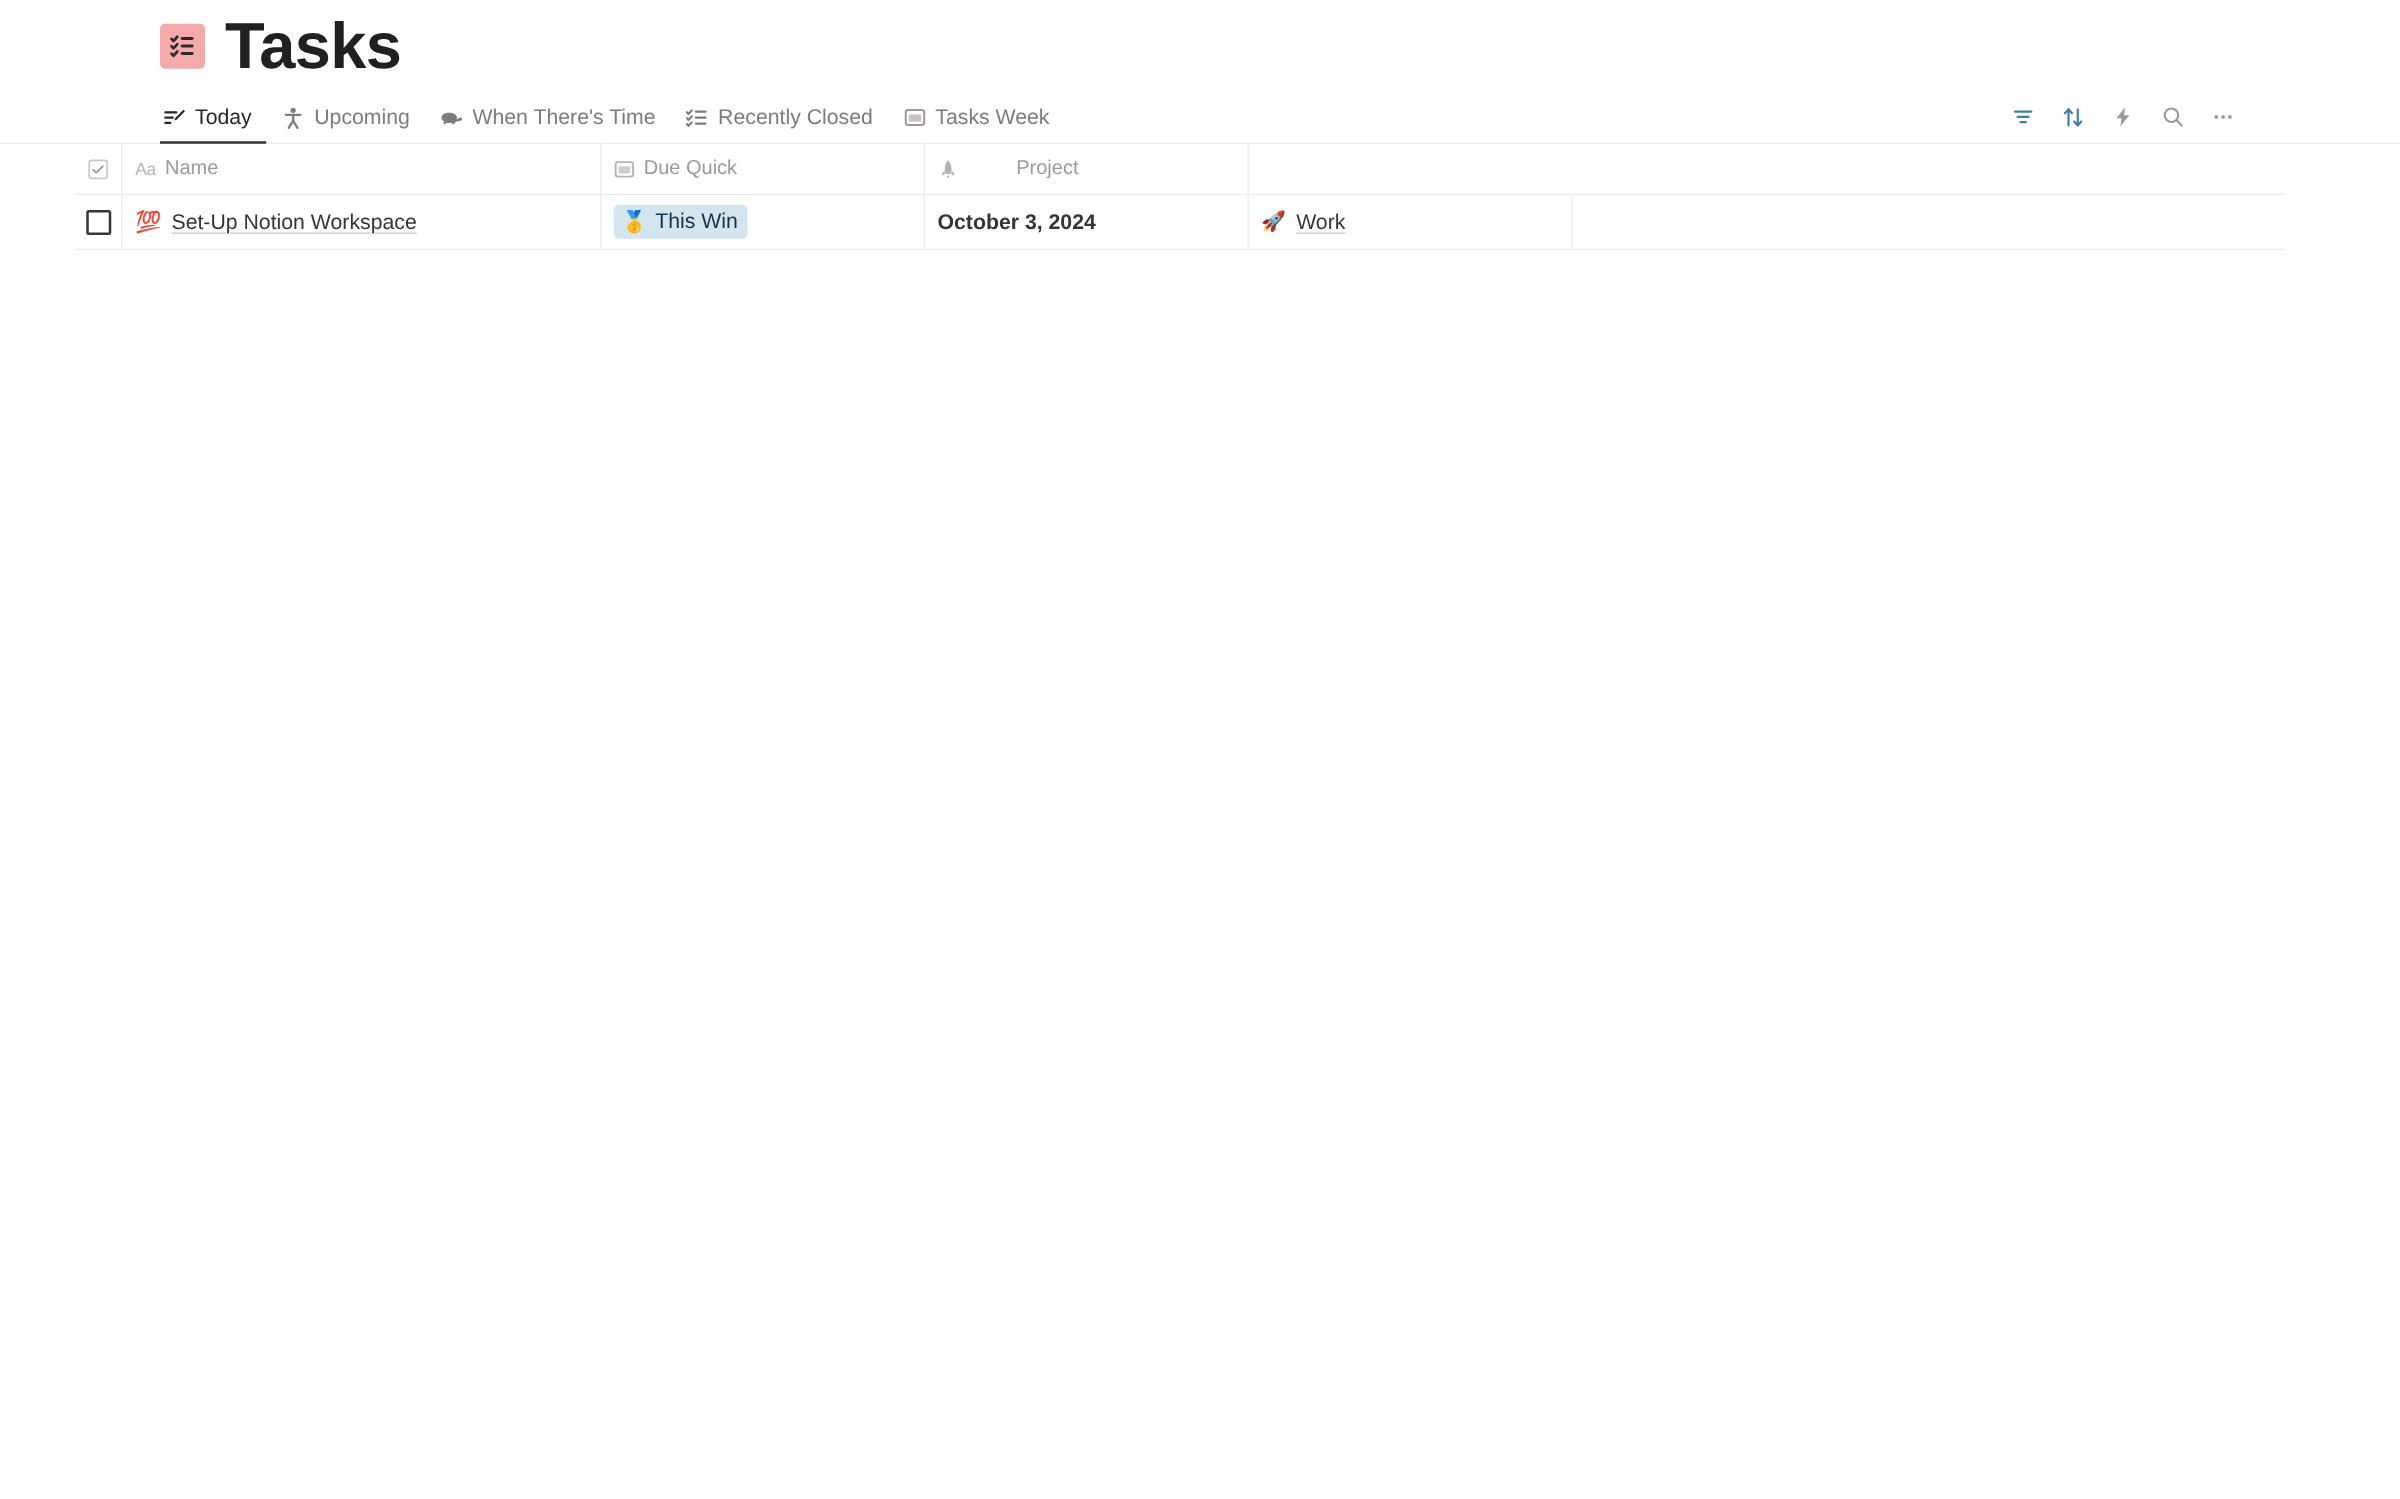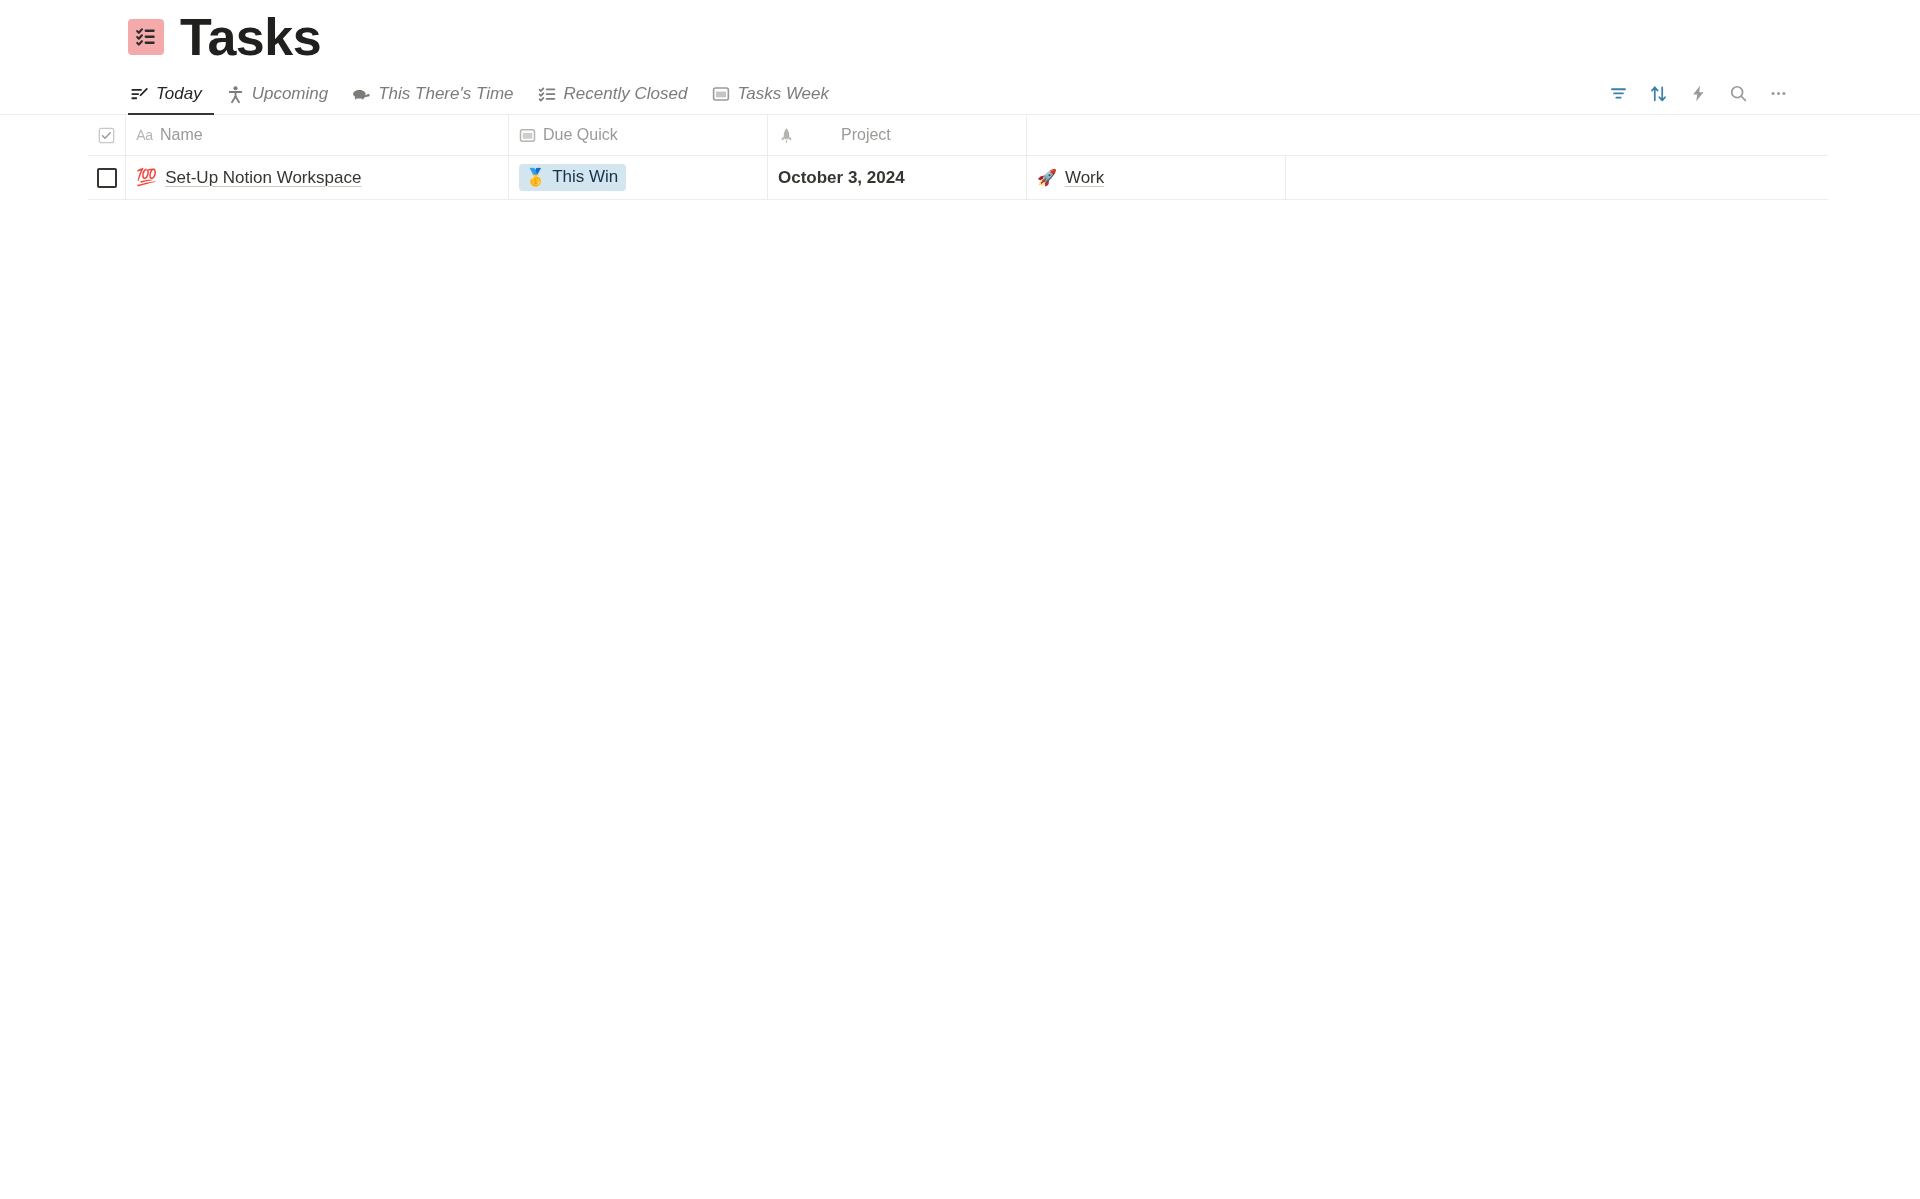--- a/index.html
+++ b/index.html
@@ -45,21 +45,20 @@
   }
 
   
   .tabbar {
     position: relative;
     display: flex;
     align-items: flex-end;
     height: 41px;
     padding: 0 128px 0 128px;
     border-bottom: 1px solid #ececeb;
-    font-style: italic;
   }
   .tabs {
     display: flex;
     align-items: flex-end;
     gap: 0px;
     height: 100%;
   }
   .tab {
     display: flex;
     align-items: center;
@@ -104,21 +103,21 @@
     display: flex;
     align-items: center;
     justify-content: center;
     border-radius: 4px;
     cursor: pointer;
   }
   .tool-btn svg { display: block; }
 
   
   .table-wrap {
-    padding: 0 92px 0 88px;
+    padding: 0 92px 0 60px;
   }
   .tbl { width: 100%; }
 
   .thead {
     display: flex;
     height: 41px;
     border-bottom: 1px solid #ececeb;
   }
   .th {
     display: flex;
@@ -272,21 +271,21 @@
       </div>
 
       <div class="tab">
         <span class="tab-ico">
           <svg width="20" height="20" viewBox="0 0 22 20" aria-hidden="true">
             <path d="M4.2 13.4c-1.6 0-2.9-1.7-2.9-3.3 0-2.6 2.9-4.6 7.2-4.6 4.3 0 7.2 2.0 7.2 4.6 0 .6-.2 1.2-.5 1.7l2.9-1.6c1.2-.7 2.4.2 2.4 1.2 0 .9-.7 1.4-1.6 1.6l-4.3.9c-.2.8-.8 1.3-1.6 1.3H5.6c-.8 0-1.4-.5-1.4-1.3z" fill="#7c7c78"></path>
             <rect x="3.3" y="13.6" width="1.9" height="2.9" rx="0.9" fill="#7c7c78"></rect>
             <rect x="11.4" y="13.6" width="1.9" height="2.9" rx="0.9" fill="#7c7c78"></rect>
           </svg>
         </span>
-        <span class="tab-label">This There's Time</span>
+        <span class="tab-label">When There's Time</span>
       </div>
 
       <div class="tab">
         <span class="tab-ico">
           <svg width="19" height="19" viewBox="0 0 20 20" aria-hidden="true">
             <path d="M1.6 5.0l1.4 1.5 2.7-3.0" fill="none" stroke="#7c7c78" stroke-width="1.8" stroke-linecap="round" stroke-linejoin="round"></path>
             <path d="M1.6 10.0l1.4 1.5 2.7-3.0" fill="none" stroke="#7c7c78" stroke-width="1.8" stroke-linecap="round" stroke-linejoin="round"></path>
             <path d="M1.6 15.0l1.4 1.5 2.7-3.0" fill="none" stroke="#7c7c78" stroke-width="1.8" stroke-linecap="round" stroke-linejoin="round"></path>
             <rect x="8.2" y="3.6" width="10.0" height="1.9" rx="0.9" fill="#7c7c78"></rect>
             <rect x="8.2" y="8.6" width="10.0" height="1.9" rx="0.9" fill="#7c7c78"></rect>

